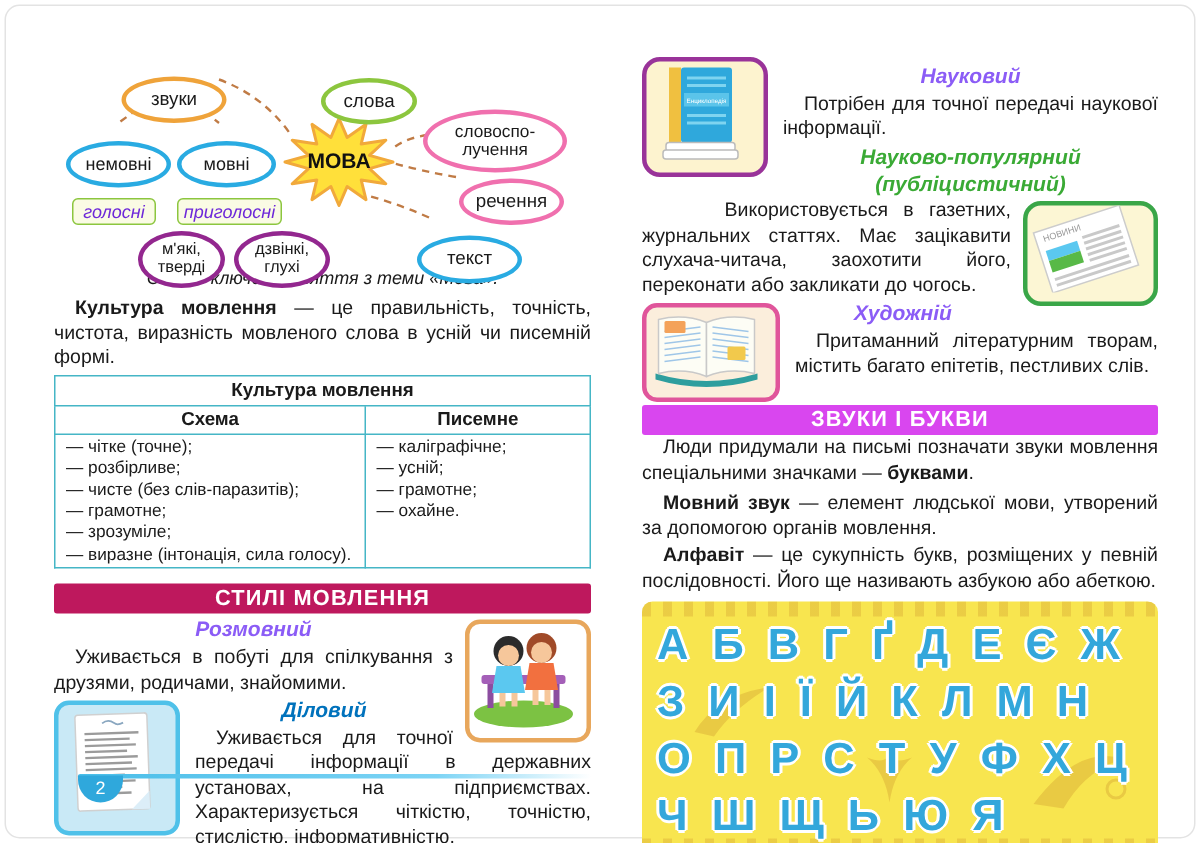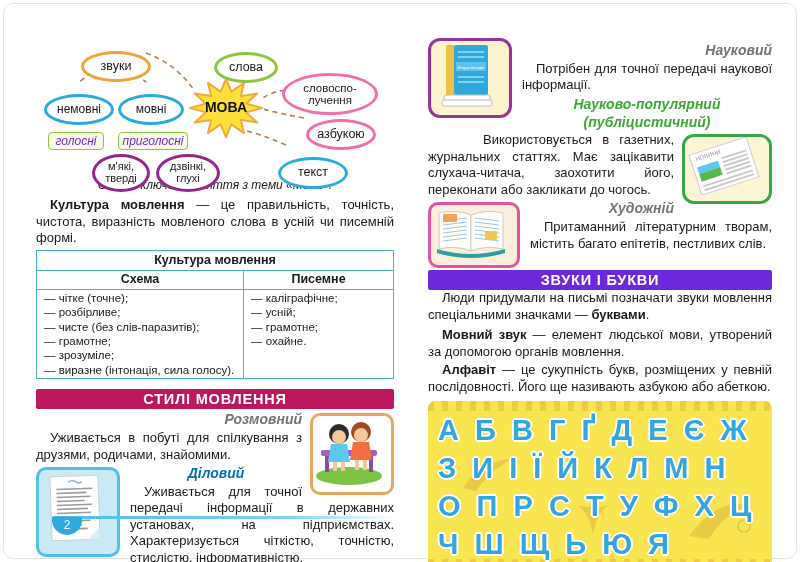--- a/index.html
+++ b/index.html
@@ -48,23 +48,23 @@
   table.km .hd{text-align:center;font-weight:bold;font-size:12.5px;padding:1px;}
   table.km td.body{vertical-align:top;}
   table.km td.c1{width:58%;}
 
   
   .banner{
     height:20px;line-height:20px;text-align:center;color:#fff;font-weight:bold;
     font-size:14.5px;letter-spacing:.8px;border-radius:2px;clear:both;
   }
   .banner-green{background:#be185d;margin-top:10px;}
-  .banner-orange{background:#6d28d9;margin-top:8px;}
+  .banner-orange{background:#d946ef;margin-top:8px;}
   .style-h{font-weight:bold;font-style:italic;font-size:14px;text-align:center;margin:2px 0 1px;}
-  .h-pink{color:#737373;text-align:right;}
+  .h-pink{color:#8b5cf6;}
   .h-blue{color:#0072bc;}
   .h-green{color:#3aaa35;}
 
   
   .icon-box{background:#fff;border-radius:10px;overflow:hidden;}
   .fl-r{float:right;margin:2px 0 2px 8px;}
   .fl-l{float:left;margin:2px 10px 2px 0;}
   .girls-box{width:78px;height:76px;border:3px solid #e8a75c;}
   .doc-box{width:78px;height:84px;border:3px solid #4fc1e9;background:#c9e9f6;}
   .ency-box{width:78px;height:74px;border:3px solid #993399;background:#fdf3cf;border-radius:12px;}
@@ -130,21 +130,21 @@
     <div class="node ell b-pink" style="left:246px;top:30px;width:90px;height:36px;font-size:11.5px;">словоспо-
 лучення</div>
     <div class="node ell b-blue" style="left:8px;top:51px;width:64px;height:25px;font-size:12px;">немовні</div>
     <div class="node ell b-blue" style="left:82px;top:51px;width:60px;height:25px;font-size:12px;">мовні</div>
     <div class="node rect-note" style="left:12px;top:89px;width:54px;height:16px;">голосні</div>
     <div class="node rect-note" style="left:82px;top:89px;width:68px;height:16px;">приголосні</div>
     <div class="node ell b-purple" style="left:56px;top:111px;width:52px;height:32px;font-size:11px;">м'які,
 тверді</div>
     <div class="node ell b-purple" style="left:120px;top:111px;width:58px;height:32px;font-size:11px;">дзвінкі,
 глухі</div>
-    <div class="node ell b-pink" style="left:270px;top:76px;width:64px;height:25px;font-size:12.5px;">азбукою</div>
+    <div class="node ell b-pink" style="left:270px;top:76px;width:64px;height:25px;font-size:12.5px;">речення</div>
     <div class="node ell b-blue" style="left:242px;top:114px;width:64px;height:26px;font-size:12.5px;">текст</div>
   </div>
   <div class="caption">Схема: ключові поняття з теми «Мова».</div>
 
   <p class="para"><span class="lead">Культура мовлення</span><span> — це правильність, точність, чистота, виразність мовленого слова в усній чи писемній формі.</span></p>
 
   <table class="km">
     <tbody>
         <tr>
           <th class="ttl" colspan="2">Культура мовлення</th>

